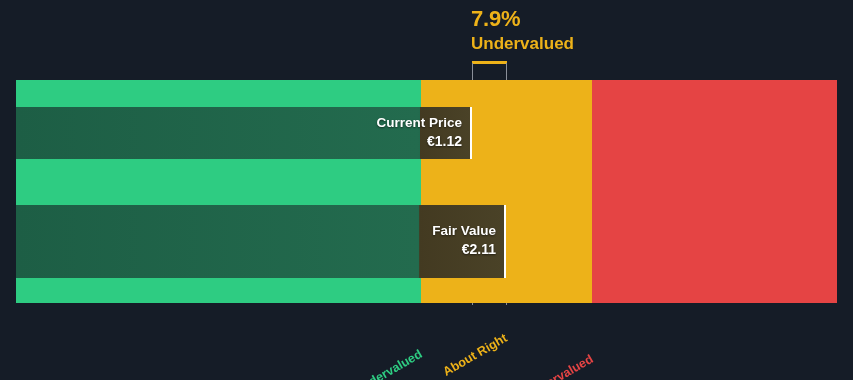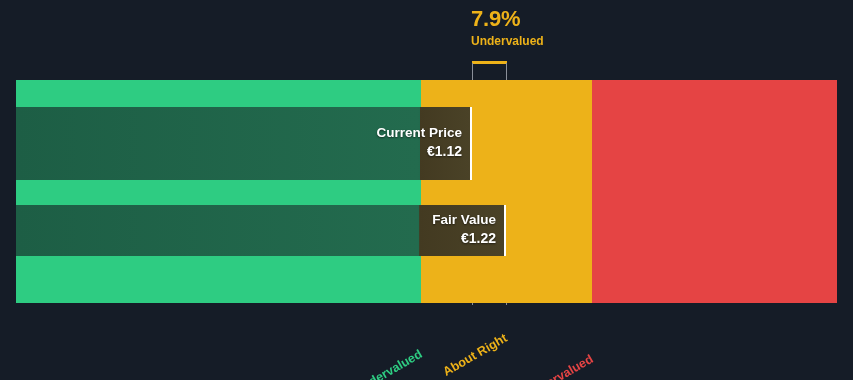--- a/index.html
+++ b/index.html
@@ -30,21 +30,21 @@
   #callout-pct {
     display: block;
     font-size: 22px;
     font-weight: bold;
     letter-spacing: -0.2px;
     color: #edb219;
   }
   #callout-label {
     display: block;
     margin-top: 5px;
-    font-size: 12px;
+    font-size: 17px;
     font-weight: bold;
     color: #edb219;
   }
 
   
   #bracket-bar {
     position: absolute;
     left: 472px;
     top: 61px;
     width: 35px;
@@ -91,26 +91,26 @@
                 #4a4227 100%);
     display: flex;
     flex-direction: column;
     align-items: flex-end;
     justify-content: center;
     padding-right: 8px;
     color: #ffffff;
   }
   #bar-current {
     top: 27px;
-    height: 73px;
+    height: 52px;
     width: 456px;
   }
   #bar-fair {
     top: 125px;
-    height: 51px;
+    height: 73px;
     width: 490px;
     padding-left: 15px;
   }
   .bar-title {
     font-size: 13.5px;
     font-weight: bold;
     line-height: 1.1;
     text-shadow: 0 1px 2px rgba(0,0,0,.55);
   }
   .bar-value {
@@ -172,21 +172,21 @@
     <div class="band" id="band-right"></div>
     <div class="band" id="band-over"></div>
 
     <div class="bar" id="bar-current">
       <span class="bar-title">Current Price</span>
       <span class="bar-value">€1.12</span>
     </div>
 
     <div class="bar" id="bar-fair">
       <span class="bar-title">Fair Value</span>
-      <span class="bar-value">€1.22</span>
+      <span class="bar-value">€2.11</span>
     </div>
   </div>
 
   <div class="axis-label" id="axis-under">20% Undervalued</div>
   <div class="axis-label" id="axis-right">About Right</div>
   <div class="axis-label" id="axis-over">20% Overvalued</div>
 
 </div>
 
 </body></html>

